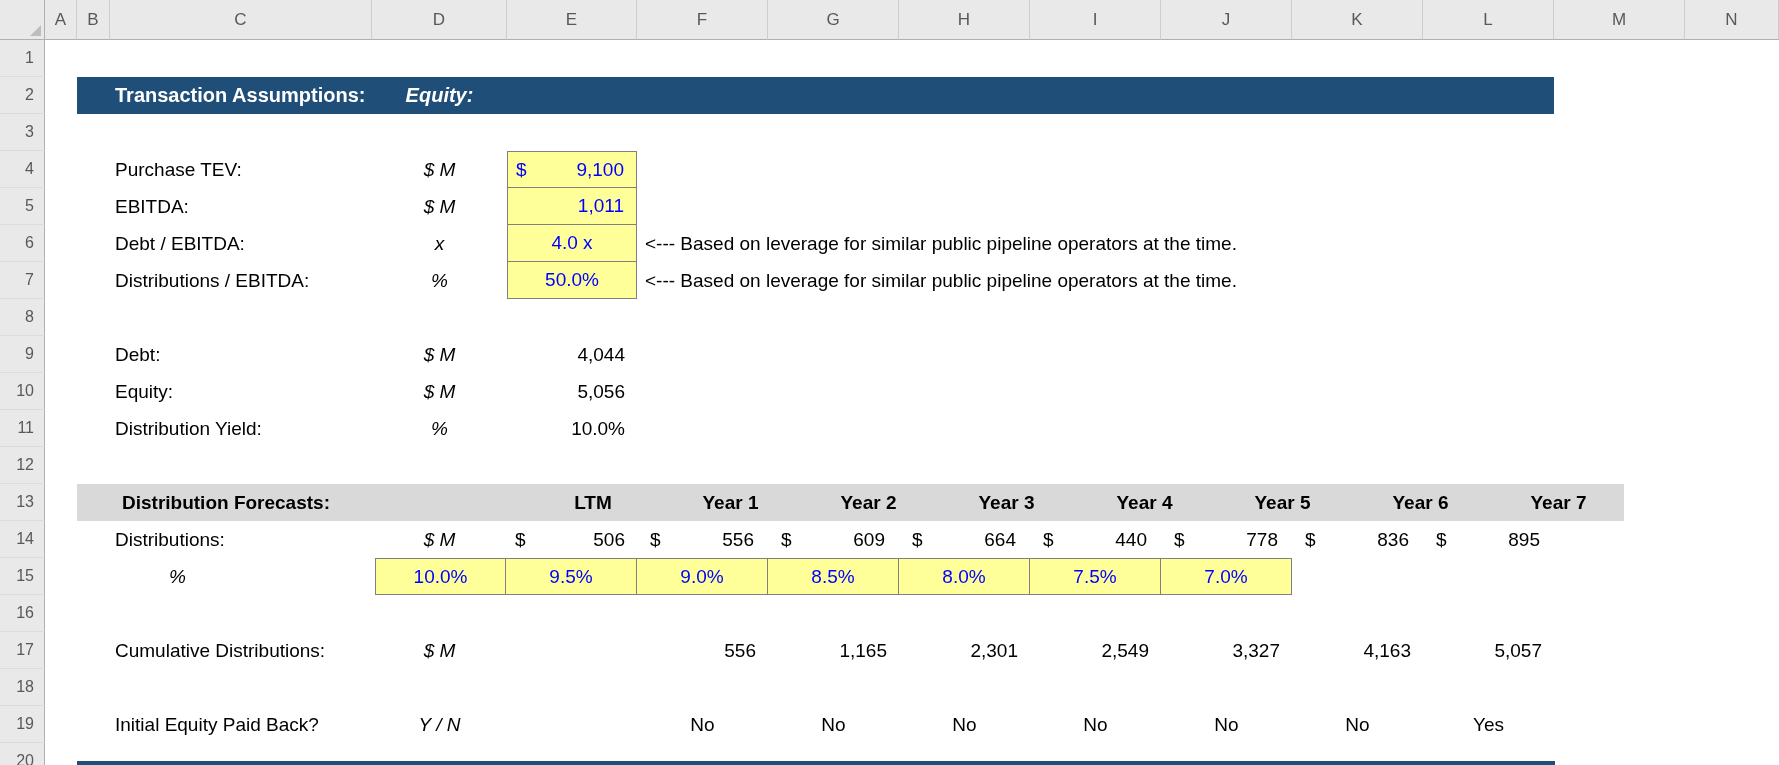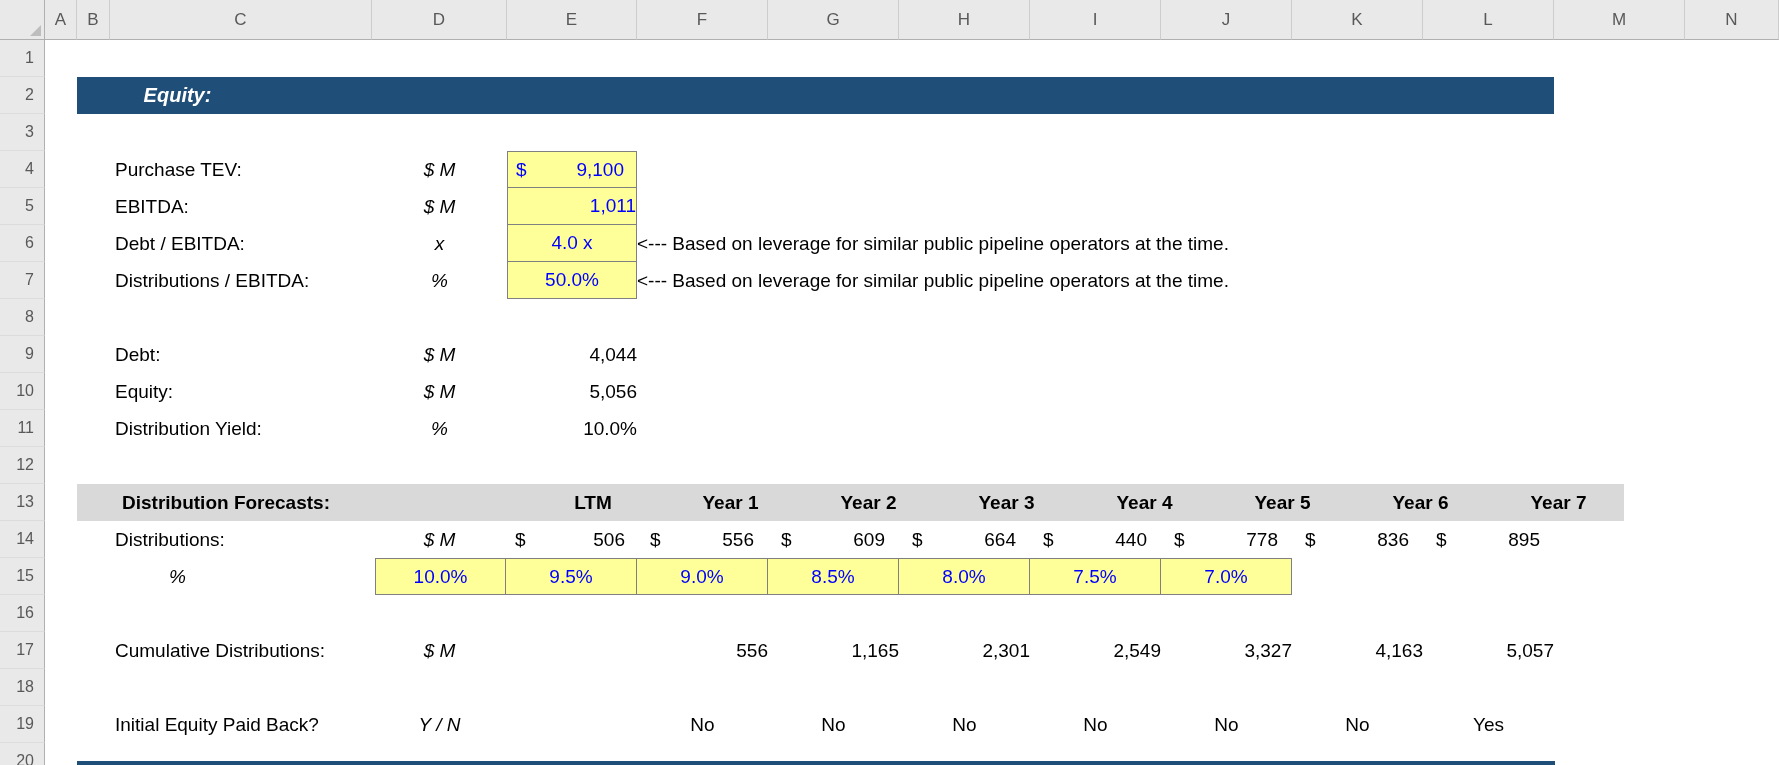--- a/index.html
+++ b/index.html
@@ -26,26 +26,26 @@
   .w-d  { flex: 0 0 135px; }
   .w-e  { flex: 0 0 130px; }
   .w-y  { flex: 0 0 131px; }
   .fill { flex: 1 1 auto; min-width: 0; }
 
   .cell { display: flex; align-items: center; font-size: 19px; height: 100%; }
   .label { padding-left: 5px; white-space: nowrap; }
   .label-indent { padding-left: 21px; white-space: nowrap; }
   .units { justify-content: center; font-style: italic; }
   .center { justify-content: center; }
-  .num-r { justify-content: flex-end; }
+  .num-r { justify-content: flex-end; padding-right: 12px; }
   .acct-e { justify-content: space-between; padding: 0 12px 0 8px; }
   .acct-y { justify-content: space-between; padding: 0 14px 0 13px; }
   .bold { font-weight: bold; }
   .t20 { font-size: 20px; }
-  .note { white-space: nowrap; }
+  .note { padding-left: 8px; white-space: nowrap; }
 
   
   .bandblue { flex: 0 0 1477px; display: flex; align-items: center; background: #1f4e79; color: #ffffff; height: 100%; }
   .bandgray { flex: 0 0 1477px; display: flex; align-items: center; background: #d9d9d9; color: #000; height: 100%; gap: 7px; }
 
   
   .input { background: #ffff99; border: 1px solid #808080; color: #0000ff; }
   .no-top { border-top: none; }
   .no-left { border-left: none; }
 
@@ -77,20 +77,21 @@
   <div class="row">
     <div class="rownum">1</div>
     <div class="fill"></div>
   </div>
 
   <div class="row">
     <div class="rownum">2</div>
     <div class="w-a"></div>
     <div class="bandblue">
       <div class="w-b"></div>
+      <div class="cell w-c bold t20 label">Transaction Assumptions:</div>
       <div class="cell w-d bold t20 units">Equity:</div>
     </div>
     <div class="fill"></div>
   </div>
 
   <div class="row">
     <div class="rownum">3</div>
     <div class="fill"></div>
   </div>
 

